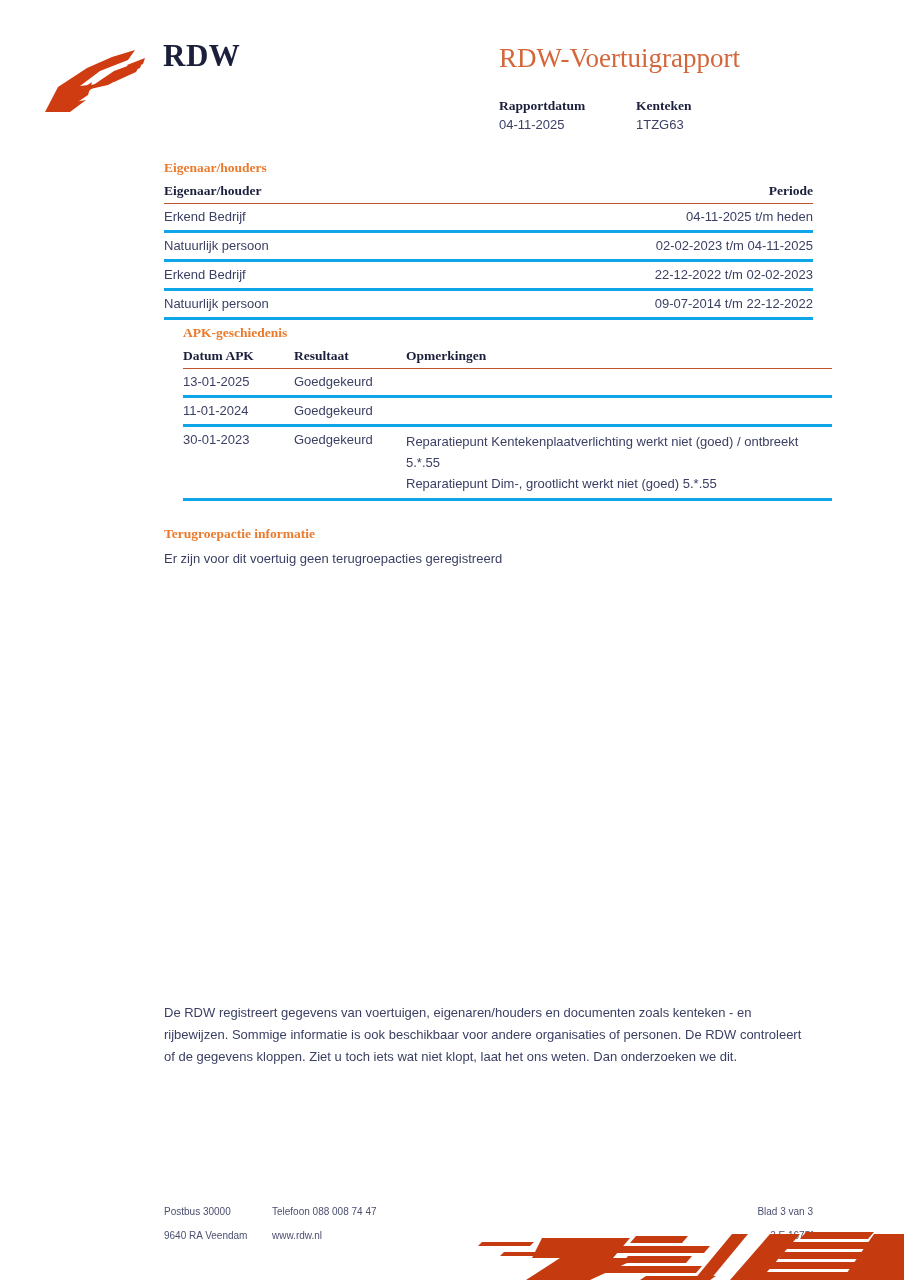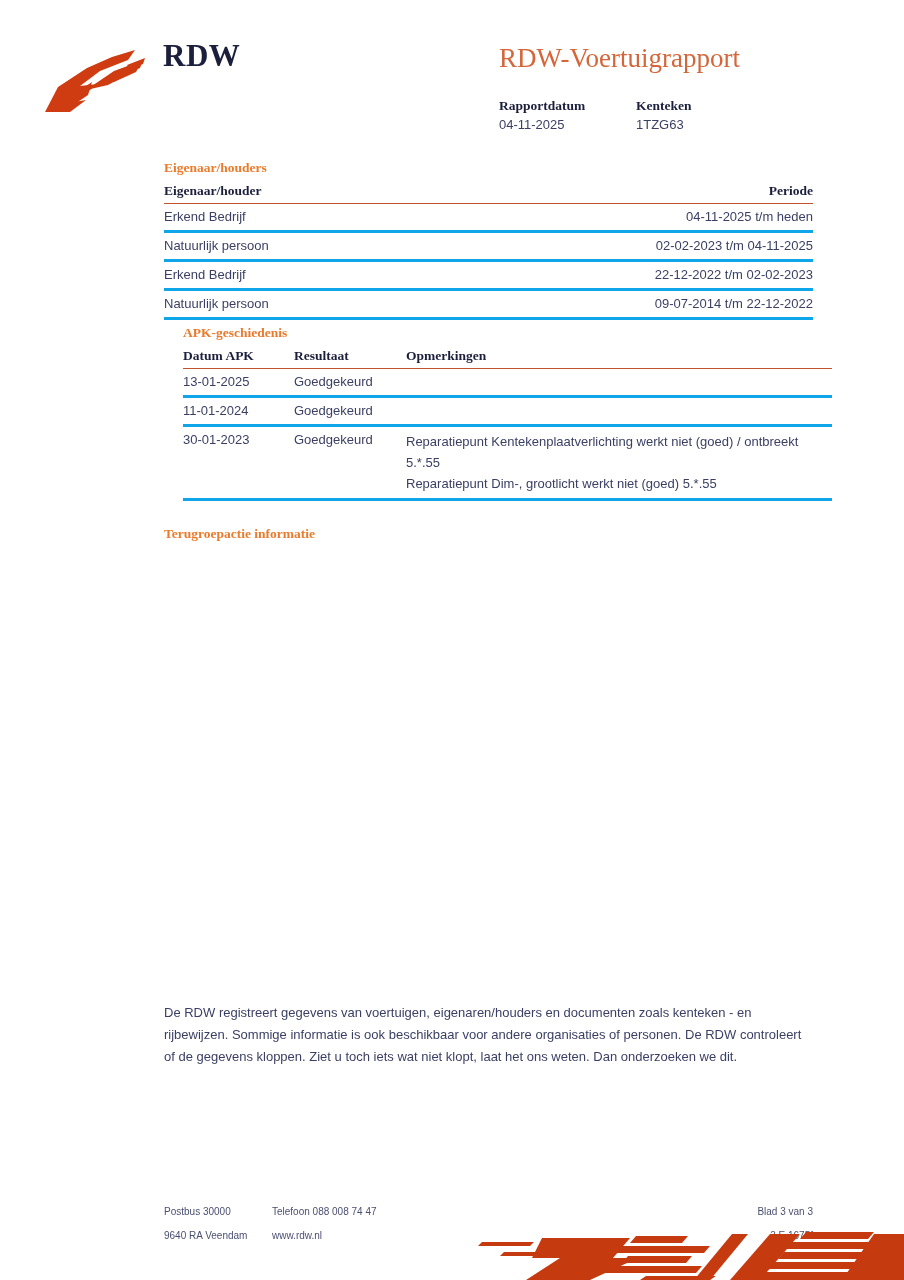--- a/index.html
+++ b/index.html
@@ -263,20 +263,21 @@
             <span class="remark-line">Reparatiepunt Kentekenplaatverlichting werkt niet (goed) / ontbreekt 5.*.55</span>
             <span class="remark-line">Reparatiepunt Dim-, grootlicht werkt niet (goed) 5.*.55</span>
           </td>
         </tr>
       </tbody>
     </table>
   </div>
 
   <div class="section" style="top:526px;">
     <div class="section-title">Terugroepactie informatie</div>
+    <div class="plain-text">Er zijn voor dit voertuig geen terugroepacties geregistreerd</div>
   </div>
 
   <div class="section" style="top:991px;">
     <div class="disclaimer-body">De RDW registreert gegevens van voertuigen, eigenaren/houders en documenten zoals kenteken - en rijbewijzen. Sommige informatie is ook beschikbaar voor andere organisaties of personen. De RDW controleert of de gegevens kloppen. Ziet u toch iets wat niet klopt, laat het ons weten. Dan onderzoeken we dit.</div>
   </div>
 
   <div class="footer">
     <div class="footer-row">
       <div class="f-c1">Postbus 30000</div>
       <div class="f-c2">Telefoon 088 008 74 47</div>

